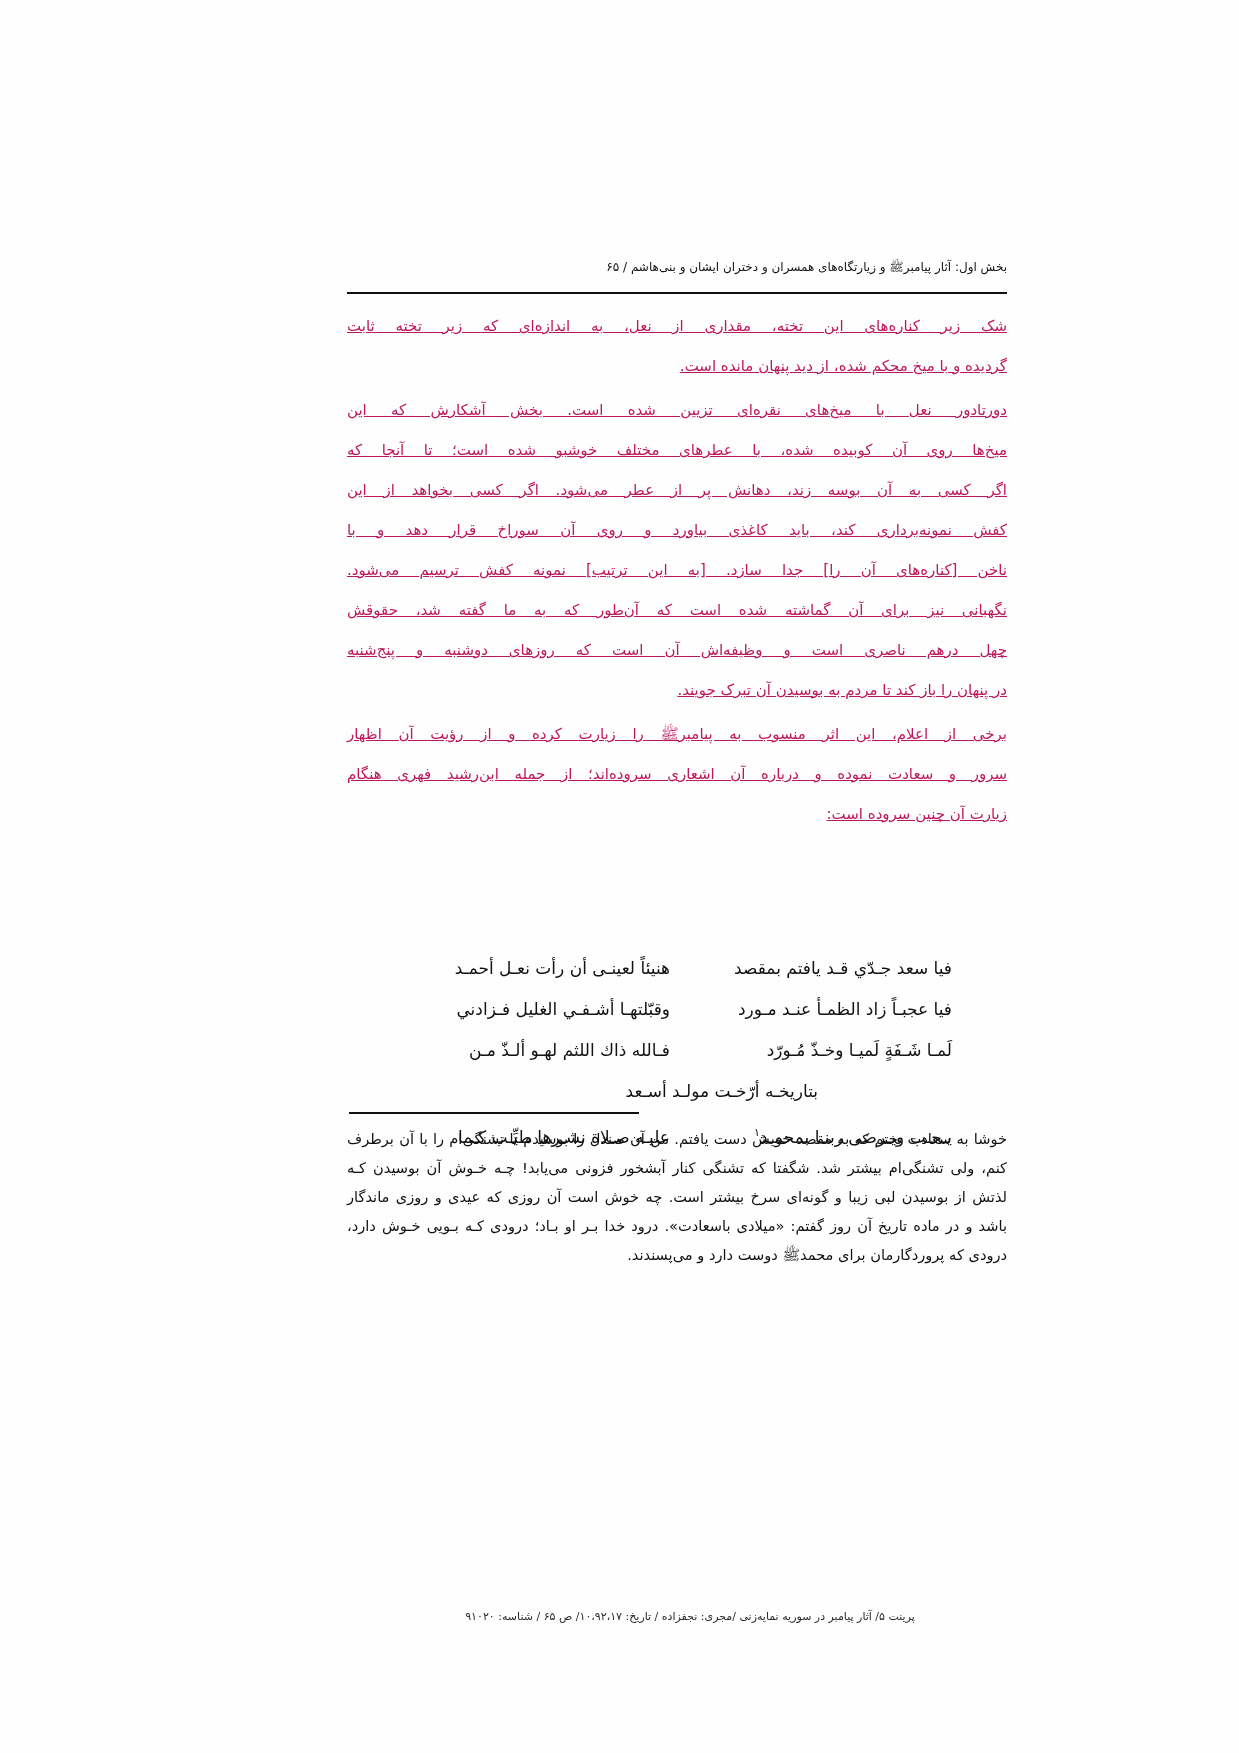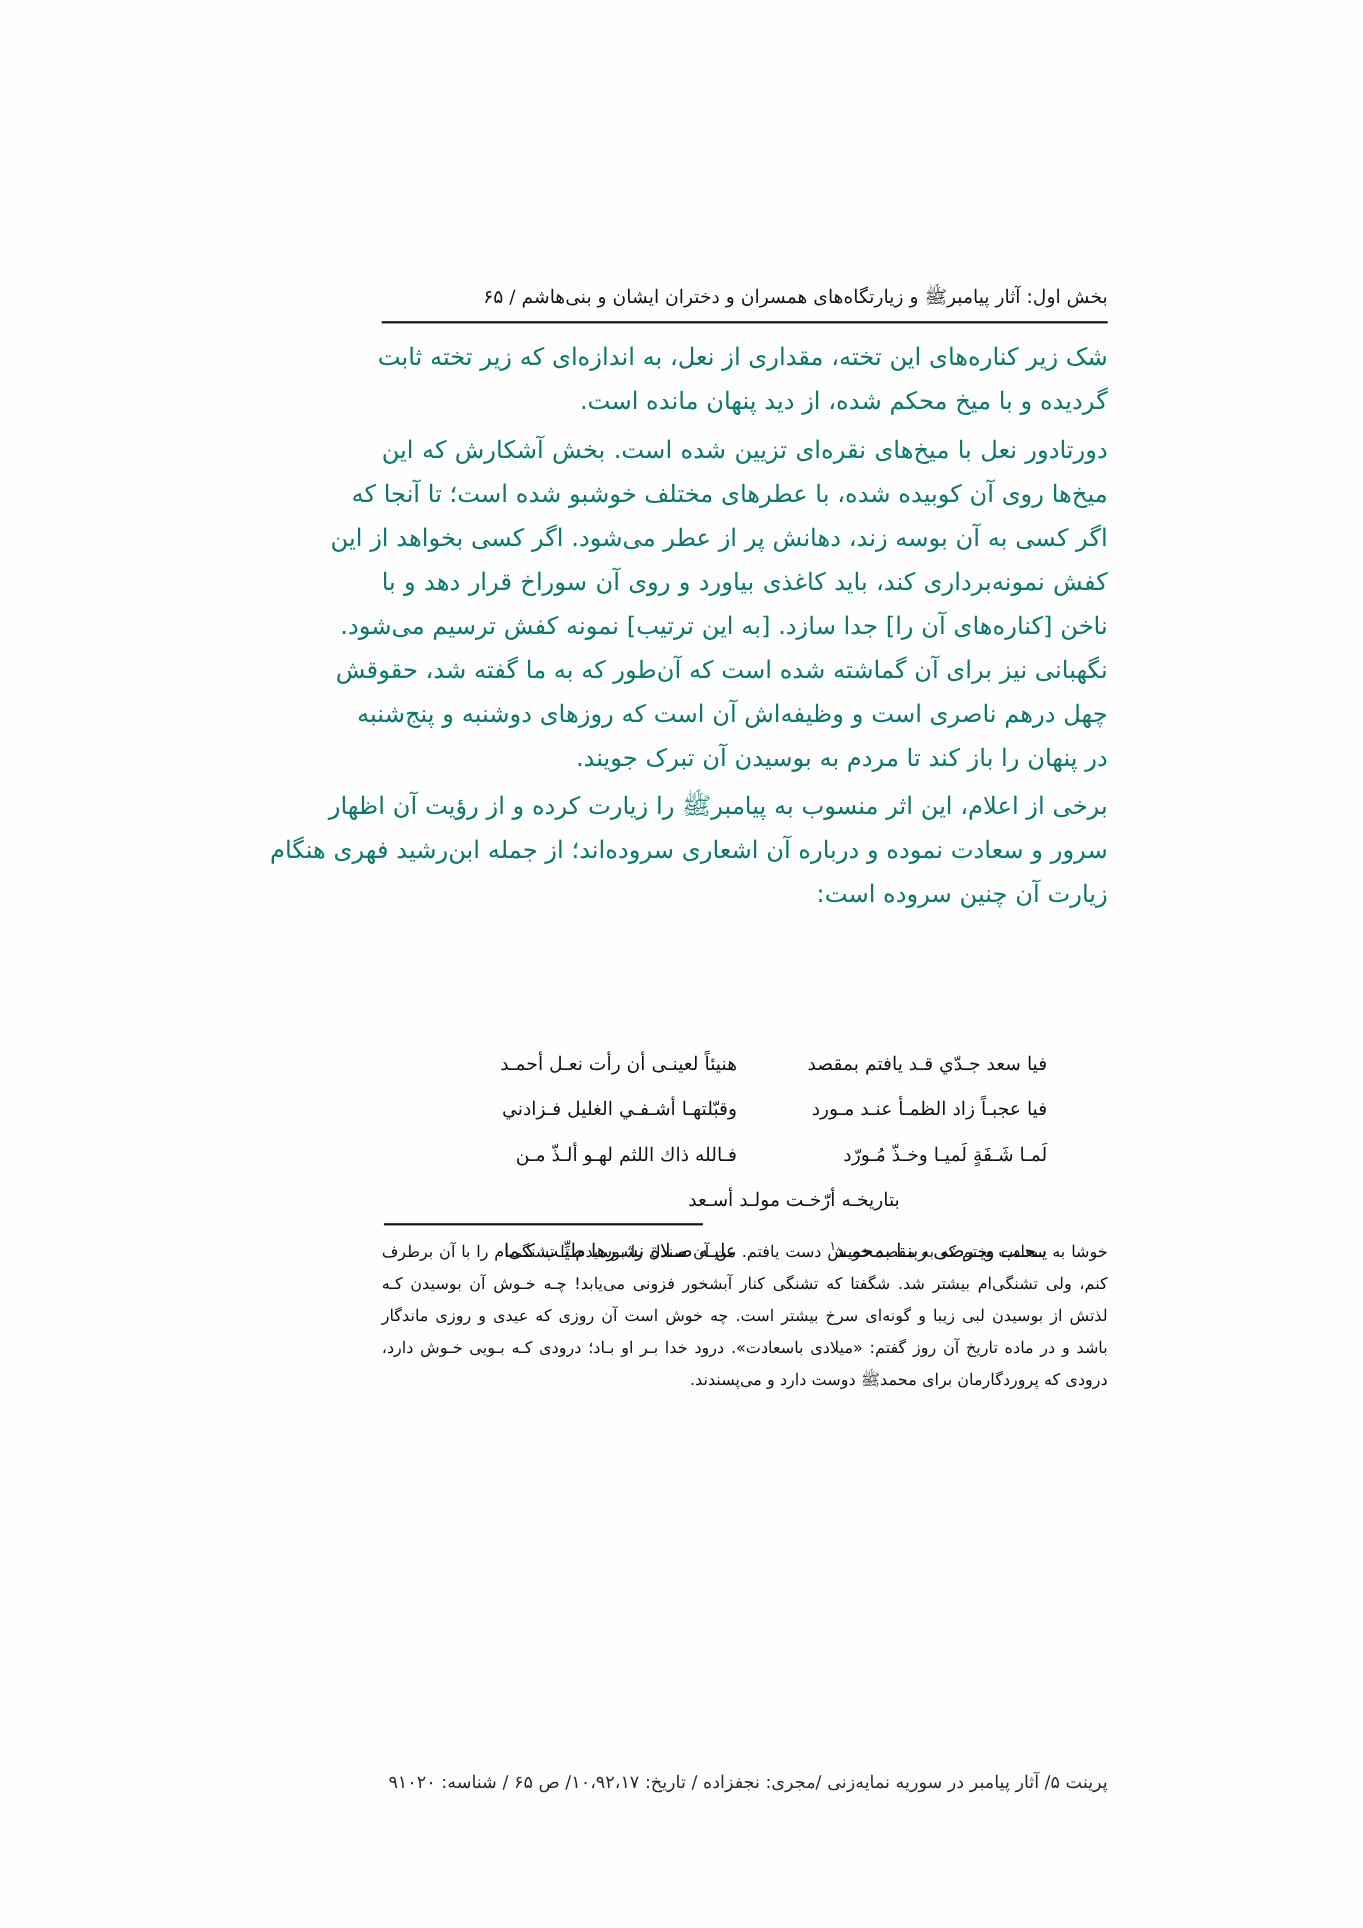--- a/index.html
+++ b/index.html
@@ -23,21 +23,21 @@
     background: #fefefe;
   }
 
   
   .running-head {
     position: absolute;
     top: 258px;
     right: 232px;
     width: 660px;
     text-align: right;
-    font-size: 17px;
+    font-size: 12px;
     line-height: 1.5;
     letter-spacing: 0;
     color: #141414;
     white-space: nowrap;
   }
   .head-rule {
     position: absolute;
     top: 292px;
     right: 232px;
     width: 660px;
@@ -46,22 +46,23 @@
   }
 
   
   .body-block {
     position: absolute;
     top: 306px;
     right: 232px;
     width: 660px;
     text-align: justify;
     text-align-last: justify;
-    font-size: 22px;
-    color: #0f766e;
+    font-size: 15px;
+    color: #be185d;
+    text-decoration: underline;
   }
   .para {
     margin: 0 0 4px 0;
   }
   .para .ln {
     display: block;
     line-height: 40px;
     text-align: justify;
     text-align-last: justify;
     white-space: nowrap;
@@ -122,23 +123,24 @@
     white-space: nowrap;
     text-align: justify;
     text-align-last: justify;
   }
   .footnote .fln.last { text-align-last: right; }
 
   
   .colophon {
     position: absolute;
     top: 1610px;
-    right: 232px;
-    width: 660px;
-    font-size: 16px;
+    right: 219px;
+    width: 660px;
+    text-align: center;
+    font-size: 11px;
     color: #2a2a2a;
     letter-spacing: 0.2px;
     white-space: nowrap;
   }
 </style>
 </head>
 <body>
 
 <div class="page">
 

